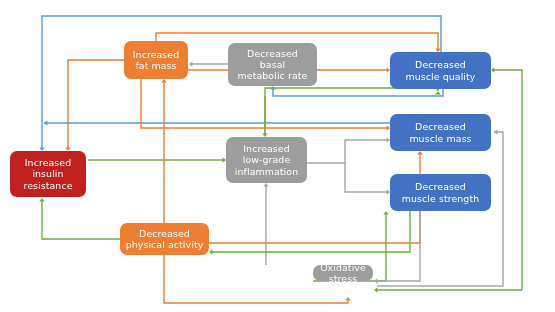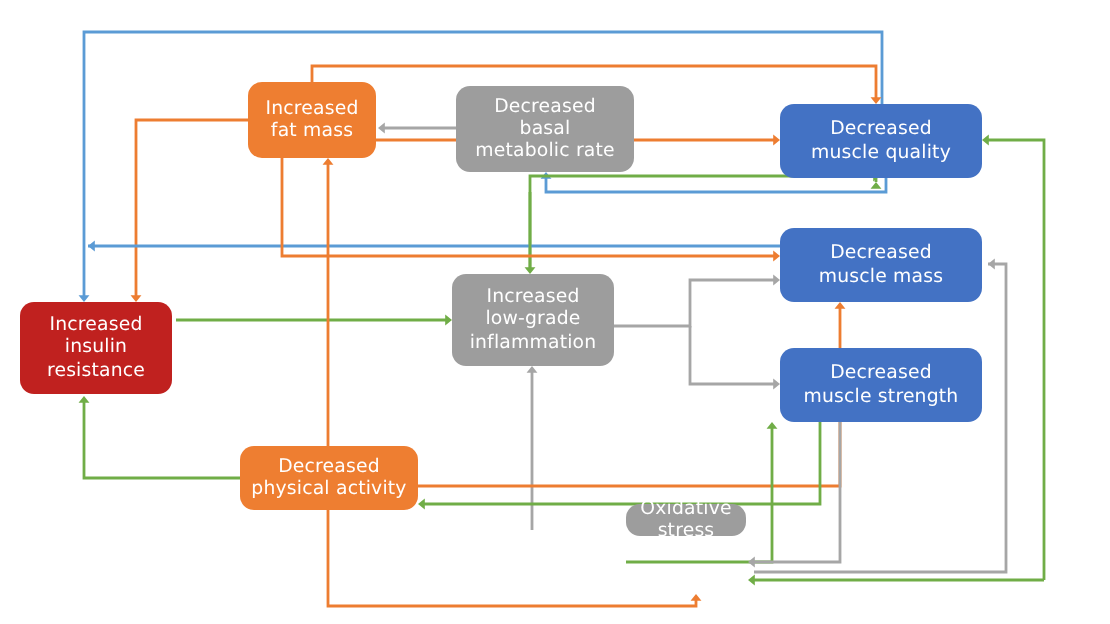--- a/index.html
+++ b/index.html
@@ -101,17 +101,17 @@
     </div>
     <div class="node n-gray" style="left: 226px; top: 137px; width: 81px; height: 46px; font-size: 9.4px;">
       <span>Increased
 low-grade
 inflammation</span>
     </div>
     <div class="node n-orange" style="left: 120px; top: 223px; width: 89px; height: 32px; font-size: 9.4px;">
       <span>Decreased
 physical activity</span>
     </div>
-    <div class="node n-gray" style="left: 313px; top: 252px; width: 60px; height: 16px; font-size: 9.4px;">
+    <div class="node n-gray" style="left: 313px; top: 265px; width: 60px; height: 16px; font-size: 9.4px;">
       <span>Oxidative
 stress</span>
     </div>
   </div>
 
 </body></html>

